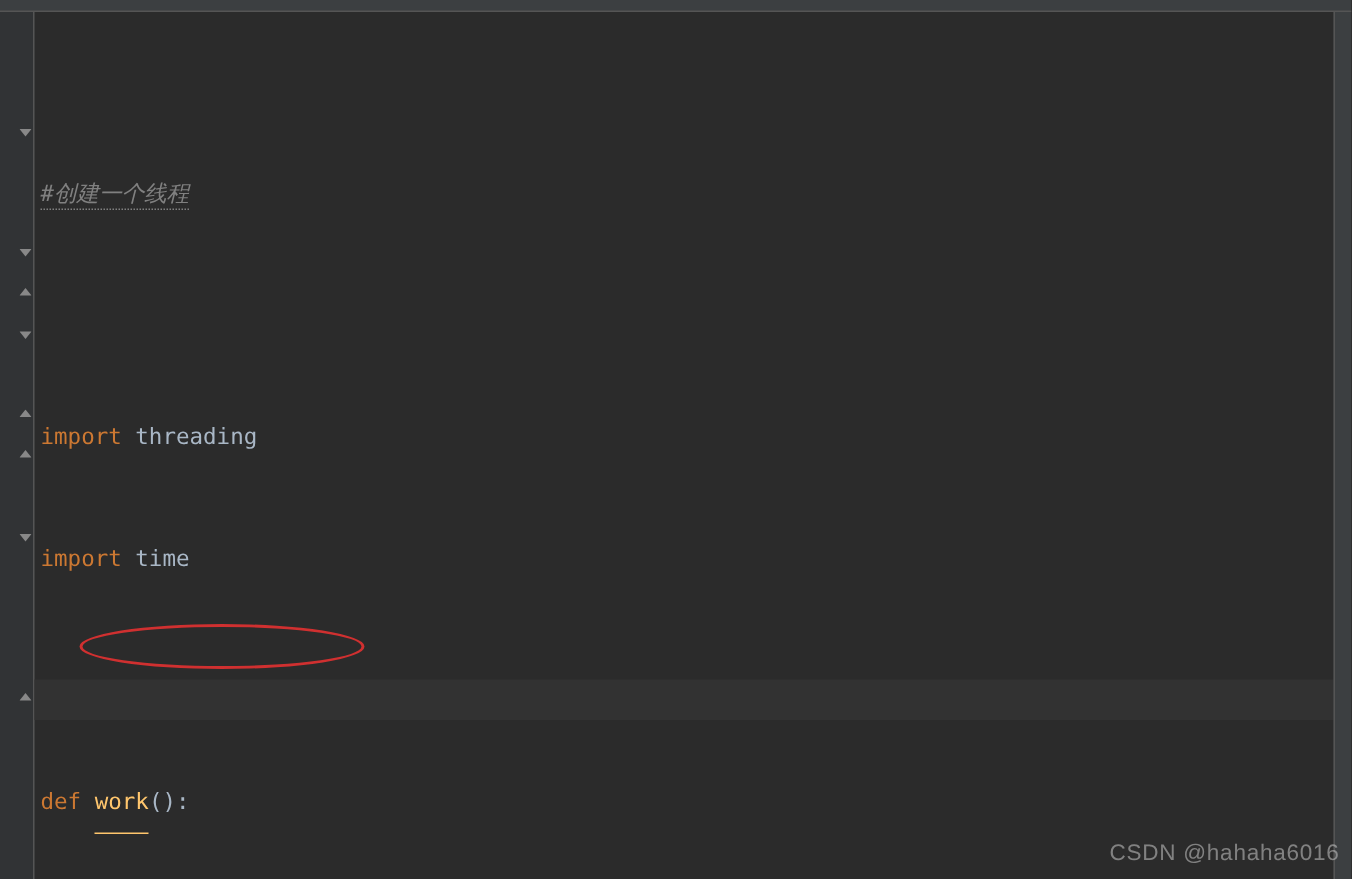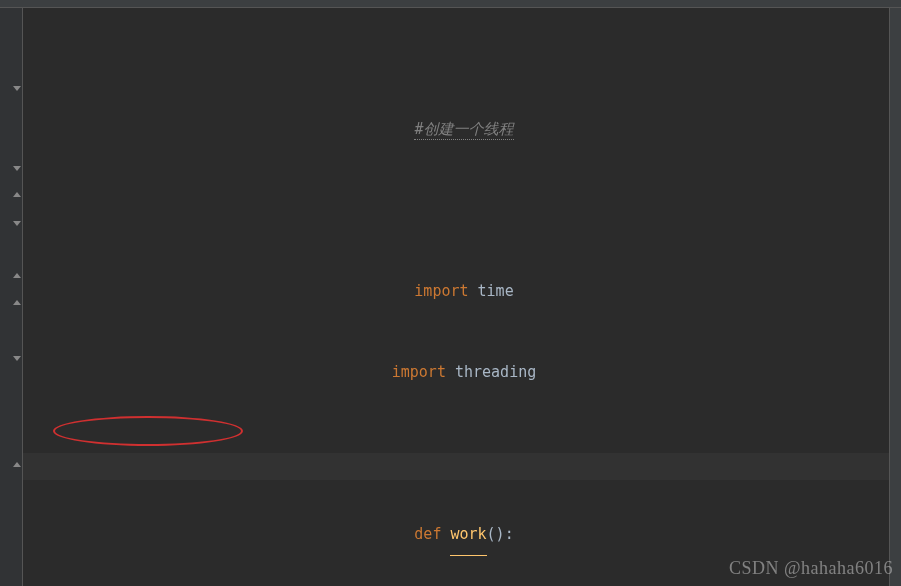--- a/index.html
+++ b/index.html
@@ -41,21 +41,20 @@
       align-items: center;
       justify-content: center;
       cursor: pointer;
     }
     .fold-marker svg { display: block; }
     .code-area {
       flex: 1;
       padding-left: 4px;
       position: relative;
       white-space: pre;
-      text-align: center;
     }
     .line { height: 27px; position: relative; }
     .highlighted-line {
       background: #323232;
       position: absolute;
       left: 0;
       right: 0;
       height: 27px;
       z-index: 0;
     }
@@ -74,22 +73,22 @@
       border: 2.5px solid #d03030;
       border-radius: 50%;
       z-index: 2;
       pointer-events: none;
     }
     .watermark {
       position: absolute;
       bottom: 4px;
       right: 8px;
       color: rgba(200,200,200,0.55);
-      font-size: 18px;
-      font-family: Liberation Serif, serif;
+      font-size: 15px;
+      font-family: Liberation Sans, sans-serif;
       letter-spacing: 0.5px;
       z-index: 5;
     }
     .right-border {
       position: absolute;
       right: 0;
       top: 8px;
       bottom: 0;
       width: 12px;
       background: #3c3f41;
@@ -143,22 +142,22 @@
           <path d="M0,5 L8,5 L4,0 Z" fill="#888"></path>
         </svg>
     </div>
   </div>
 
   <div class="code-area">
     <div class="highlighted-line" style="top:445px;"></div>
 
     <div class="line"><span class="comment comment-underline">#创建一个线程</span></div>
     <div class="line"></div>
+    <div class="line"><span class="keyword">import</span><span class="plain"> threading</span></div>
     <div class="line"><span class="keyword">import</span><span class="plain"> time</span></div>
-    <div class="line"><span class="keyword">import</span><span class="plain"> threading</span></div>
     <div class="line"></div>
     <div class="line"><span class="keyword">def</span><span> </span><span class="def-name def-underline">work</span><span class="plain">():</span></div>
     
     
     
     
     
     
     
     

